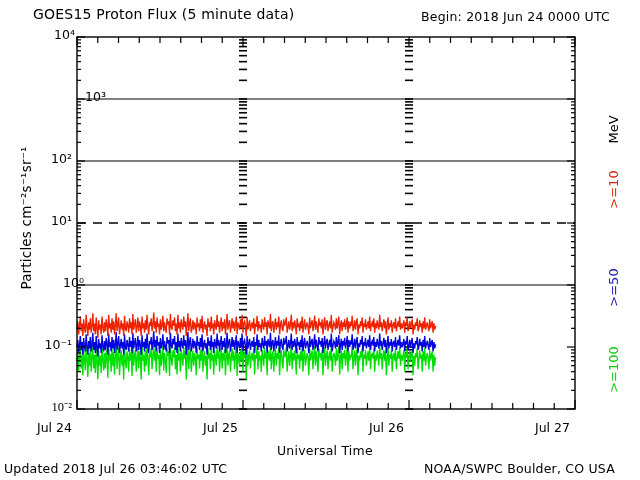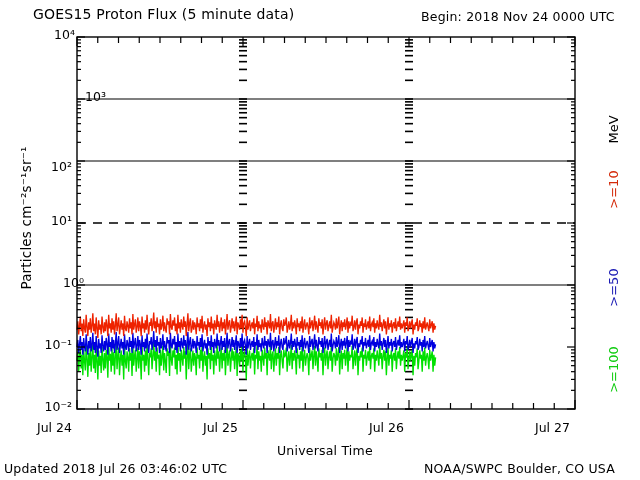--- a/index.html
+++ b/index.html
@@ -47,33 +47,33 @@
   #leg-100{color:#10cc10;}
 
   svg{position:absolute;left:0;top:0;}
 </style>
 </head>
 <body>
 
 <div id="stage">
 
   <div class="txt" id="title">GOES15 Proton Flux (5 minute data)</div>
-  <div class="txt" id="begin">Begin: 2018 Nov 24 0000 UTC</div>
+  <div class="txt" id="begin">Begin: 2018 Jun 24 0000 UTC</div>
 
   <div class="txt" id="ylabel">Particles cm⁻²s⁻¹sr⁻¹</div>
   <div class="txt" id="xlabel">Universal Time</div>
 
   <div id="ytick-labels">
       <div class="ytick-label" style="width: 72px; left: 3px; top: 29px;">10⁴</div>
       <div class="ytick-label" style="width: 72px; left: 0px; top: 91px; padding-left: 34px;">10³</div>
-      <div class="ytick-label" style="width: 72px; left: 0px; top: 161px;">10²</div>
+      <div class="ytick-label" style="width: 72px; left: 0px; top: 153px;">10²</div>
       <div class="ytick-label" style="width: 72px; left: 0px; top: 215px;">10¹</div>
       <div class="ytick-label" style="width: 72px; left: 12px; top: 277px;">10⁰</div>
       <div class="ytick-label" style="width: 72px; left: 0px; top: 339px;">10⁻¹</div>
-      <div class="ytick-label" style="width: 72px; left: 0px; top: 401px;">10⁻²</div>
+      <div class="ytick-label" style="width: 72px; left: 0px; top: 401px; font-family: Liberation Serif, serif;">10⁻²</div>
     </div>
   <div id="xtick-labels">
       <div class="xtick-label" style="width: 80px; left: 37px;">Jul 24</div>
       <div class="xtick-label" style="width: 80px; left: 203px;">Jul 25</div>
       <div class="xtick-label" style="width: 80px; left: 369px;">Jul 26</div>
       <div class="xtick-label" style="width: 80px; left: 535px;">Jul 27</div>
     </div>
 
   <svg id="plot" width="640" height="480">
       <line x1="77" y1="99" x2="575" y2="99" stroke="#000" stroke-width="1.2"></line>

